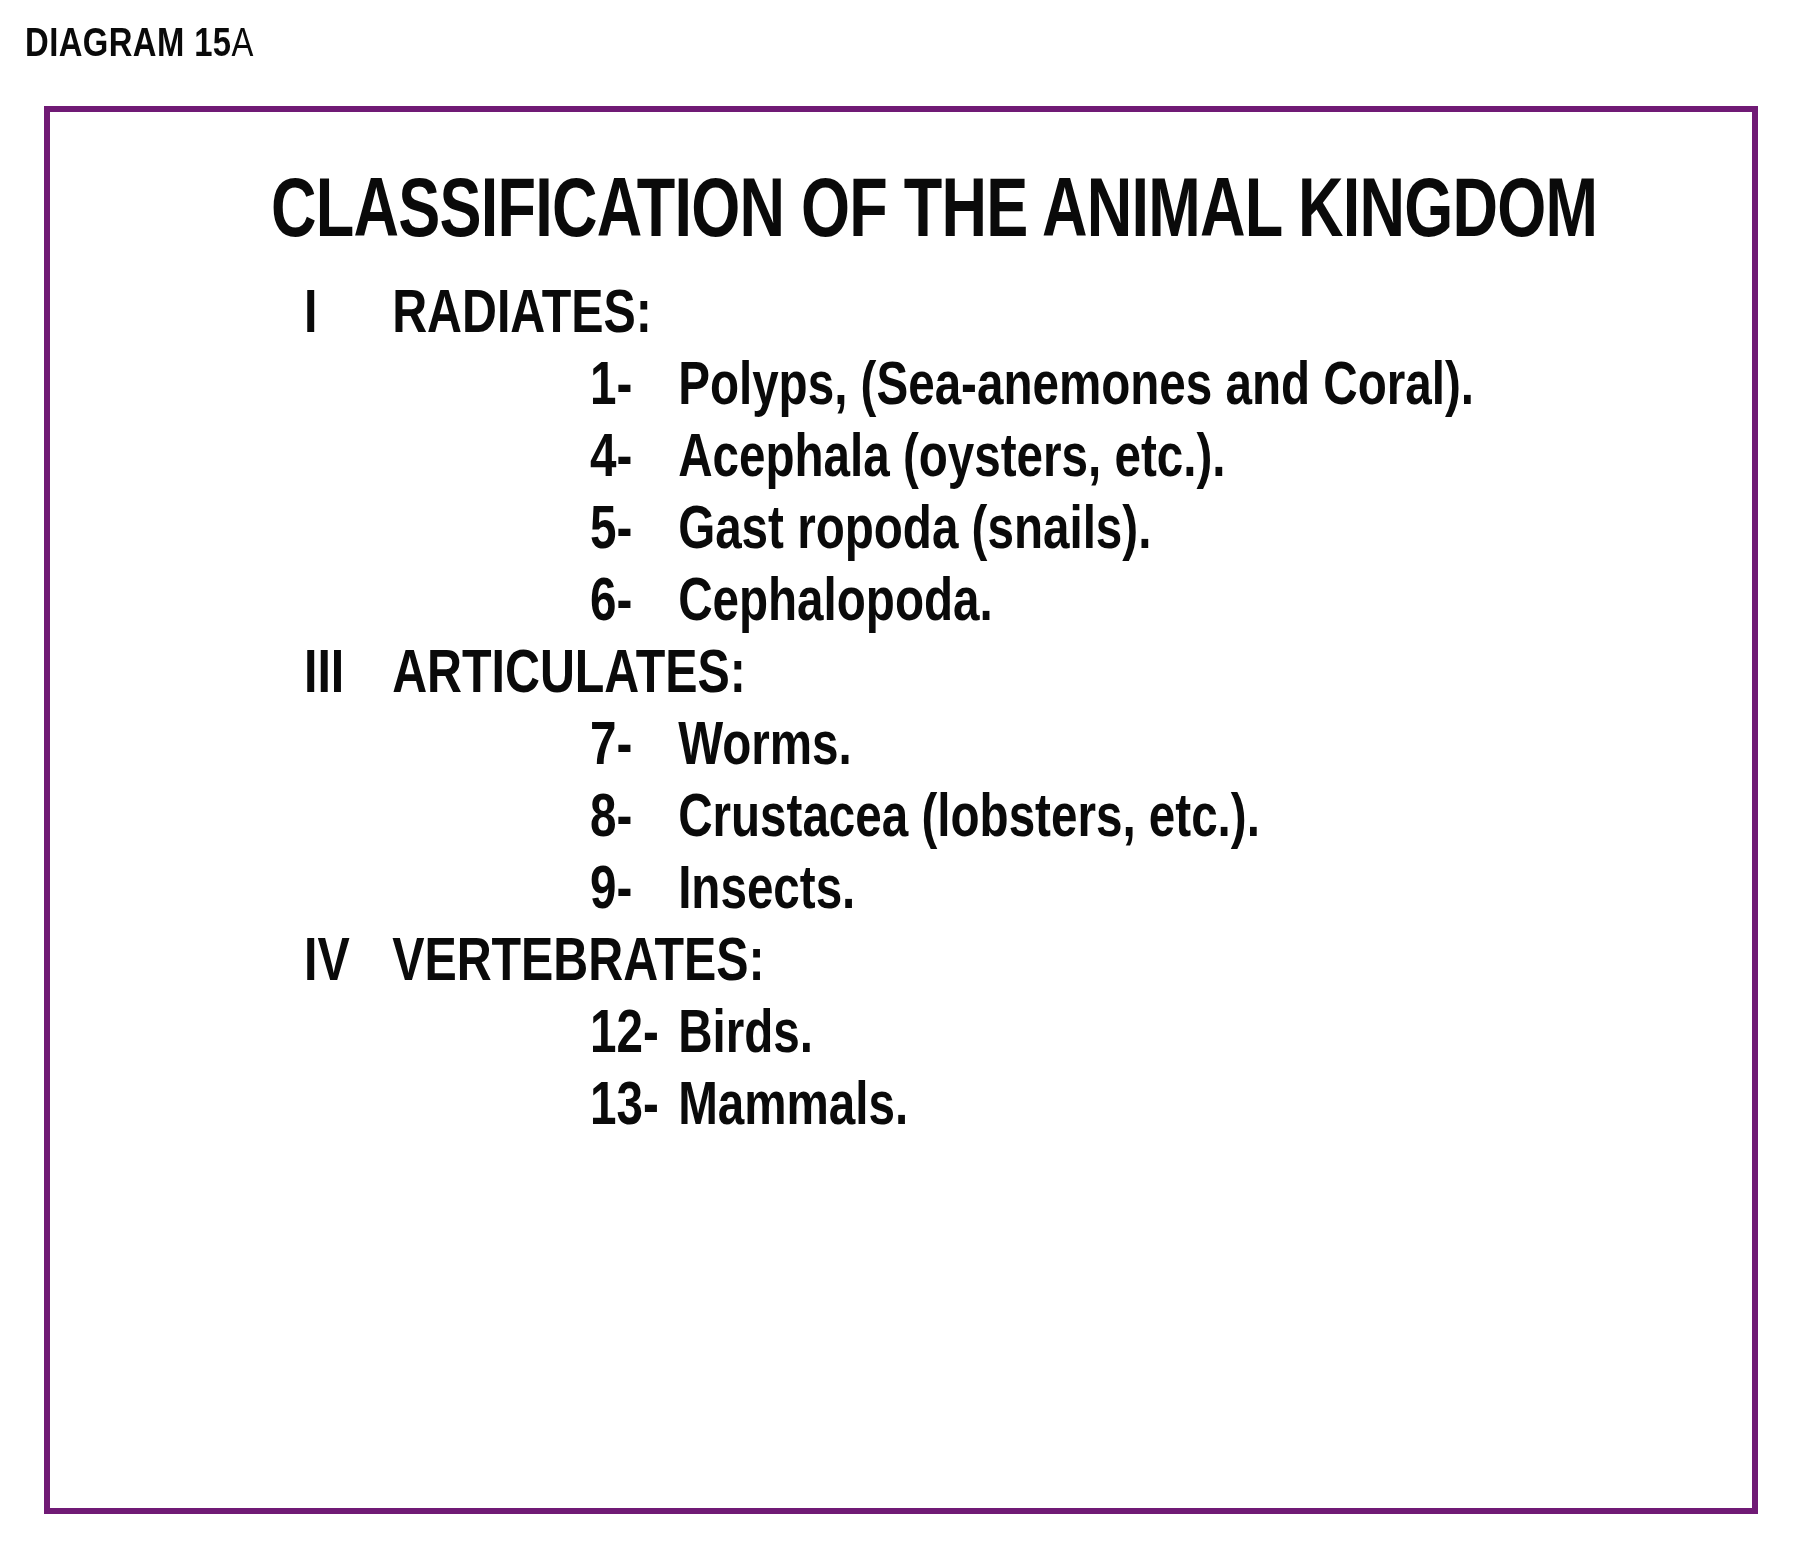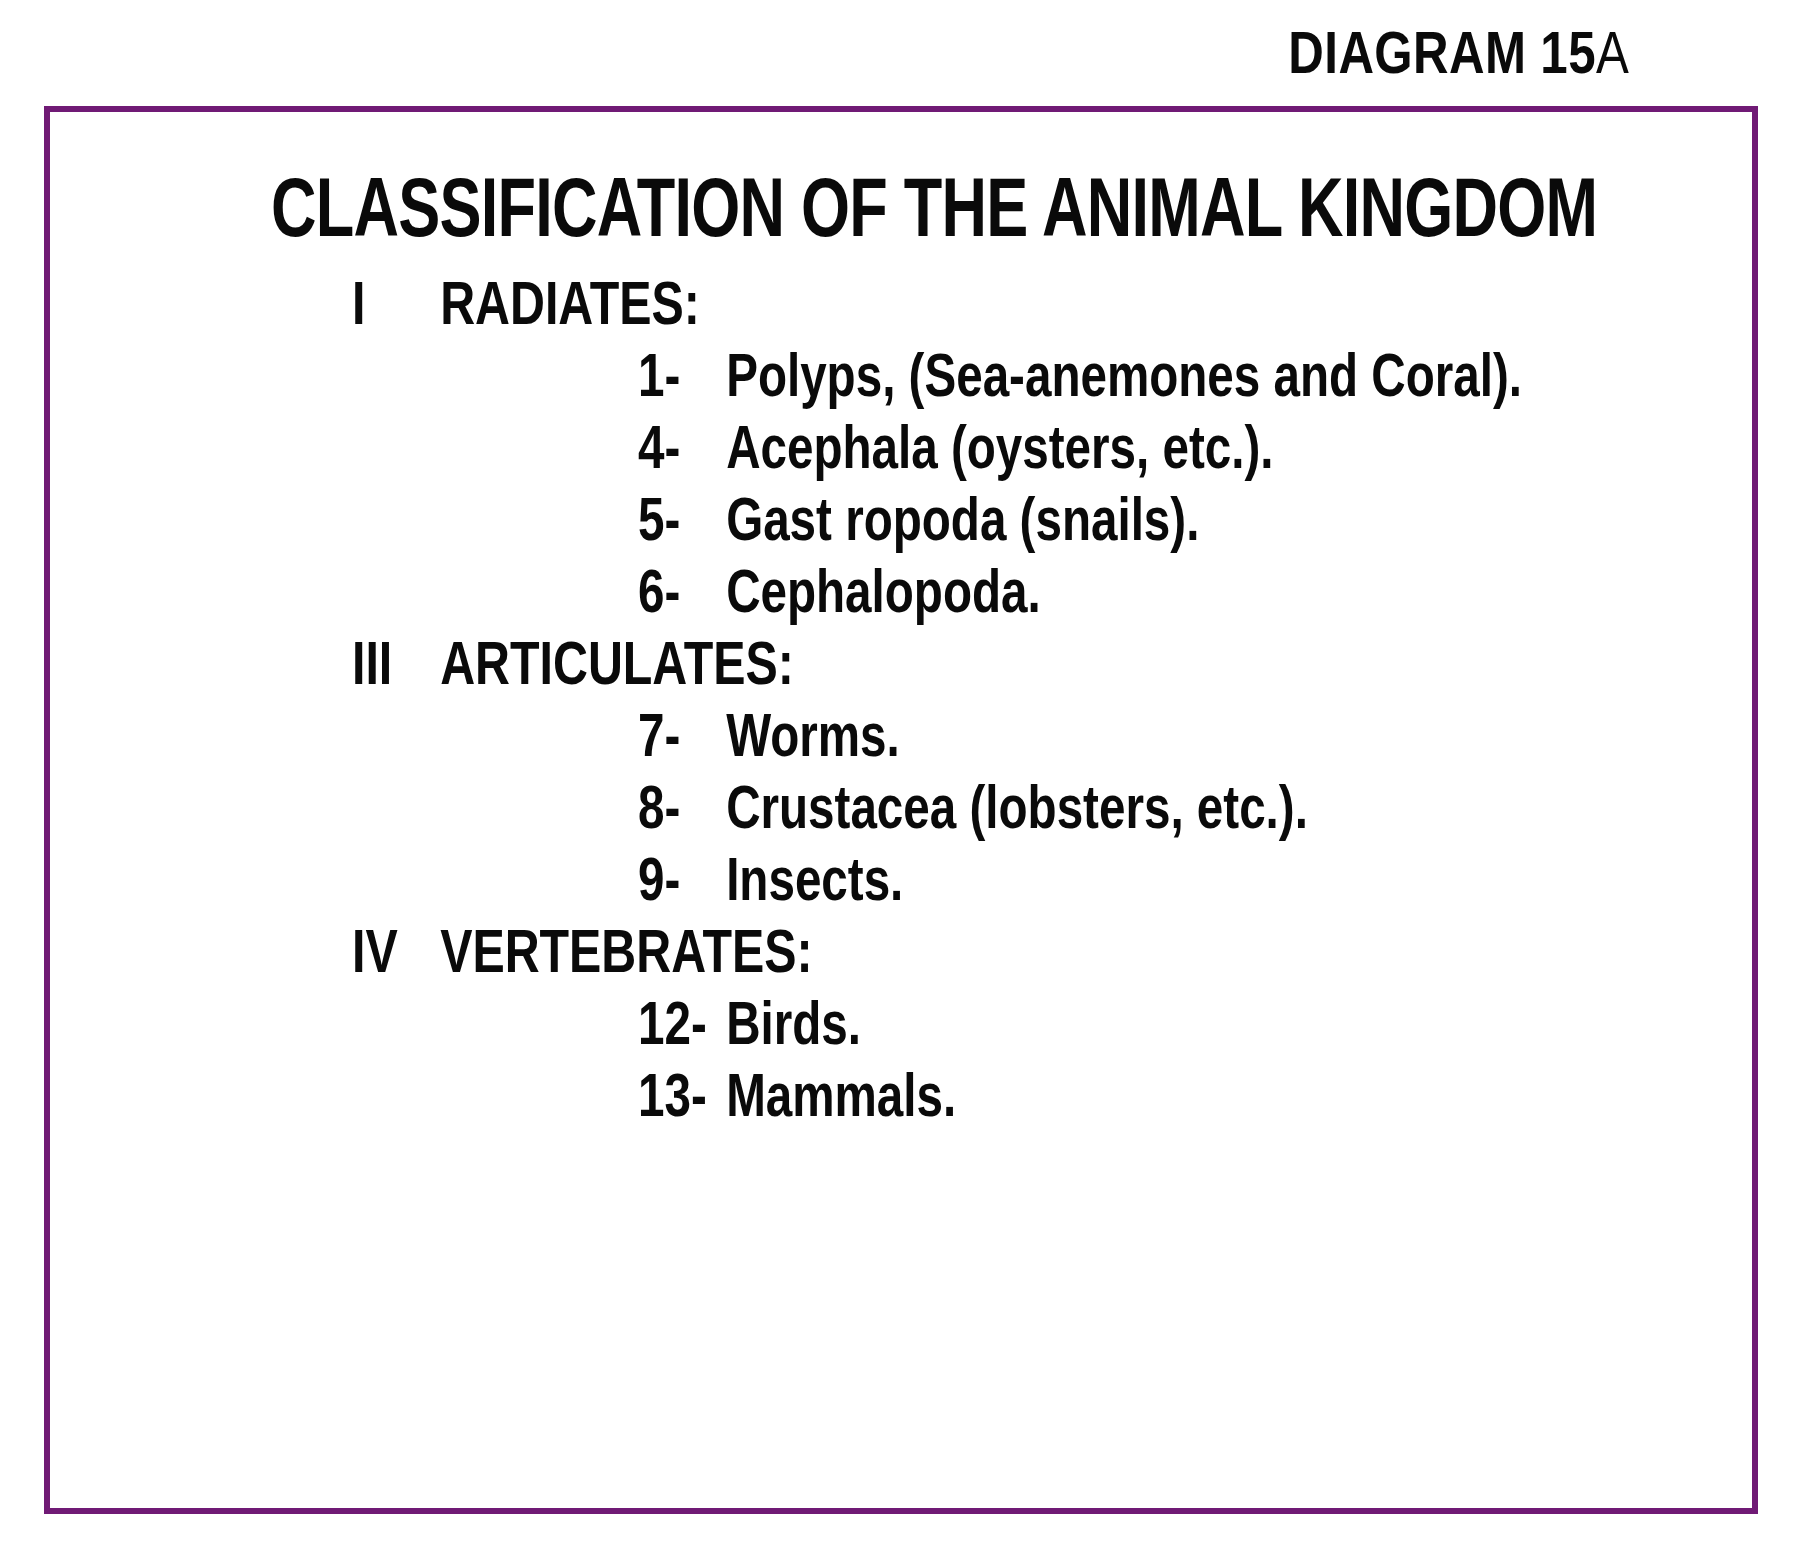--- a/index.html
+++ b/index.html
@@ -8,22 +8,22 @@
     background: #ffffff;
     font-family: "Liberation Sans", sans-serif;
     color: #0a0a0a;
     position: relative;
     overflow: hidden;
   }
   
   .page-title {
     position: absolute;
     top: 20px; left: 0; width: 1666px;
-    text-align: right;
-    font-size: 60px;
+    text-align: left;
+    font-size: 40px;
     font-weight: bold;
     line-height: 1.1;
     white-space: nowrap;
   }
   .page-title-inner {
     display: inline-block;
     transform: scaleX(0.82);
     transform-origin: center;
     letter-spacing: 0.5px;
   }
@@ -46,21 +46,21 @@
     white-space: nowrap;
   }
   .box-title-inner {
     display: inline-block;
     transform: scaleX(0.75);
     transform-origin: center;
     letter-spacing: -1px;
   }
 
   
-  .list { margin-top: 17px; padding-left: 48px; }
+  .list { margin-top: 25px; }
   .row {
     height: 72px;
     line-height: 72px;
     white-space: nowrap;
   }
   .heading-content {
     display: inline-block;
     margin-left: 254px;
     transform: scaleX(0.78);
     transform-origin: left center;

